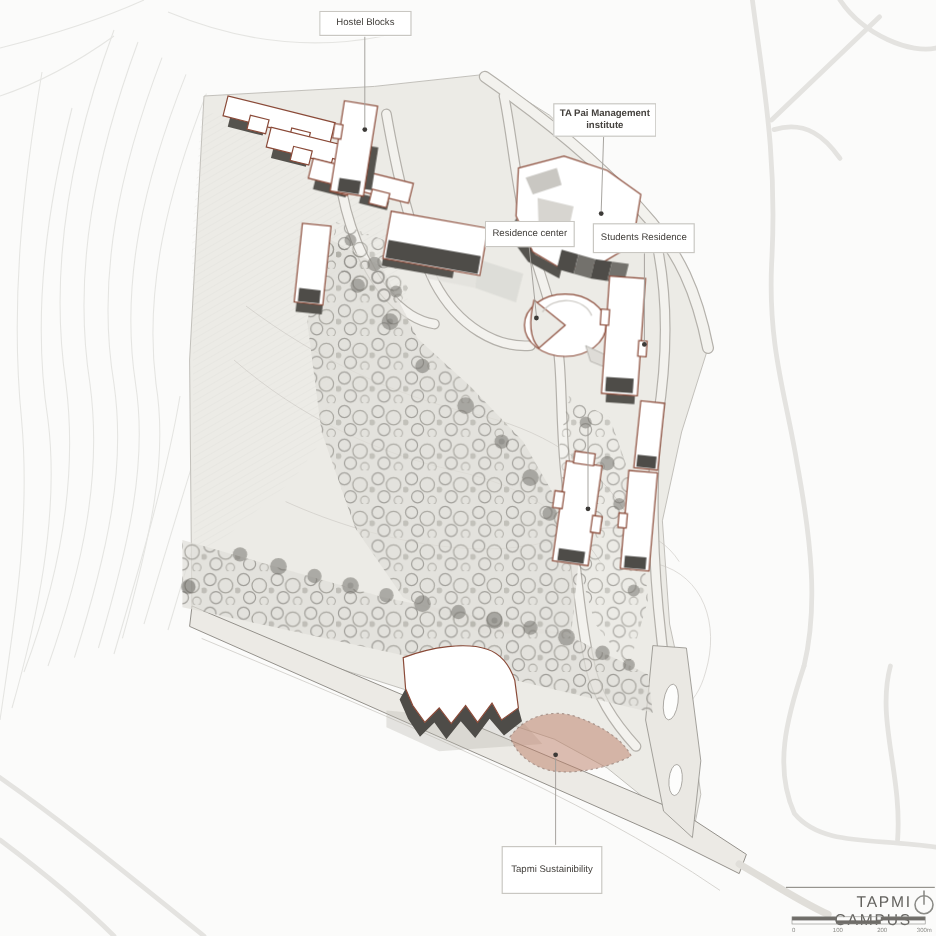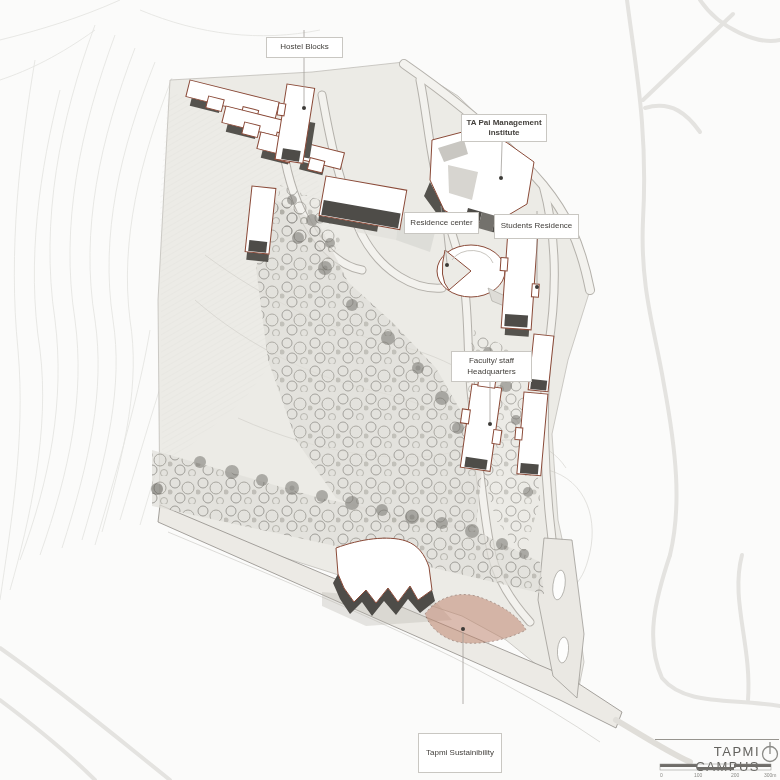--- a/index.html
+++ b/index.html
@@ -9,21 +9,21 @@
   .broof{fill:#ffffff;stroke:#8a4a38;stroke-width:1;}
   .bshadow{fill:#55534e;stroke:none;}
   .bdark{fill:#4e4c48;stroke:none;}
   .roadEdge{stroke:#b4b1ab;stroke-width:9;fill:none;stroke-linecap:round;}
   .roadFill{stroke:#f3f2ee;stroke-width:7;fill:none;stroke-linecap:round;}
   .contour{stroke:#e5e5e2;stroke-width:0.9;fill:none;}
   .extroad{stroke:#e4e3e0;stroke-width:4;fill:none;stroke-linecap:round;}
   .terrace{stroke:#c8c6c0;stroke-width:0.7;fill:none;opacity:0.7;}
   .map-label{position:absolute;background:#ffffff;border:1px solid #c9c7c2;color:#44413d;
              font-size:8px;line-height:1.3;display:flex;align-items:center;justify-content:center;
-             text-align:center;padding:2px 4px;box-sizing:border-box;margin-top:28px;}
+             text-align:center;padding:2px 4px;box-sizing:border-box;}
   .lbl-hostel{left:266px;top:9px;width:77px;height:21px;}
   .lbl-tapai{left:461px;top:86px;width:86px;height:28px;font-weight:bold;}
   .lbl-stucenter{left:404px;top:184px;width:75px;height:22px;}
   .lbl-sturesidence{left:494px;top:186px;width:85px;height:25px;}
   .lbl-faculty{left:451px;top:323px;width:81px;height:31px;}
   .lbl-sustain{left:418px;top:705px;width:84px;height:40px;}
   .divider{position:absolute;left:655px;top:739px;width:124px;height:1px;background:#96948e;}
   .title-text{position:absolute;left:648px;top:744px;width:112px;text-align:right;
               font-size:13px;letter-spacing:1.5px;color:#63625e;}
   .north-icon{position:absolute;left:760px;top:741px;}
@@ -263,21 +263,20 @@
     <circle cx="537" cy="287" r="2"></circle>
         <circle cx="490" cy="424" r="2"></circle>
         <circle cx="463" cy="629" r="2"></circle>
   </g>
 </svg>
 
 <div class="map-label lbl-hostel">Hostel Blocks</div>
 <div class="map-label lbl-tapai">TA Pai Management institute</div>
 <div class="map-label lbl-stucenter">Residence center</div>
 <div class="map-label lbl-sturesidence">Students Residence</div>
-<div class="map-label lbl-faculty">Faculty/ staff Headquarters</div>
 <div class="map-label lbl-sustain">Tapmi Sustainibility</div>
 
 <div class="divider"></div>
 <div class="title-text">TAPMI CAMPUS</div>
 <svg class="north-icon" width="20" height="22" viewBox="0 0 20 22">
   <circle cx="10" cy="13" r="7.5" fill="none" stroke="#8b8b87" stroke-width="1.3"></circle>
   <line x1="10" y1="1" x2="10" y2="13" stroke="#8b8b87" stroke-width="1.3"></line>
 </svg>
 <svg class="scalebar" width="120" height="18" viewBox="0 0 120 18">
   <rect x="2" y="3" width="37" height="3" fill="#6f6d69"></rect>

